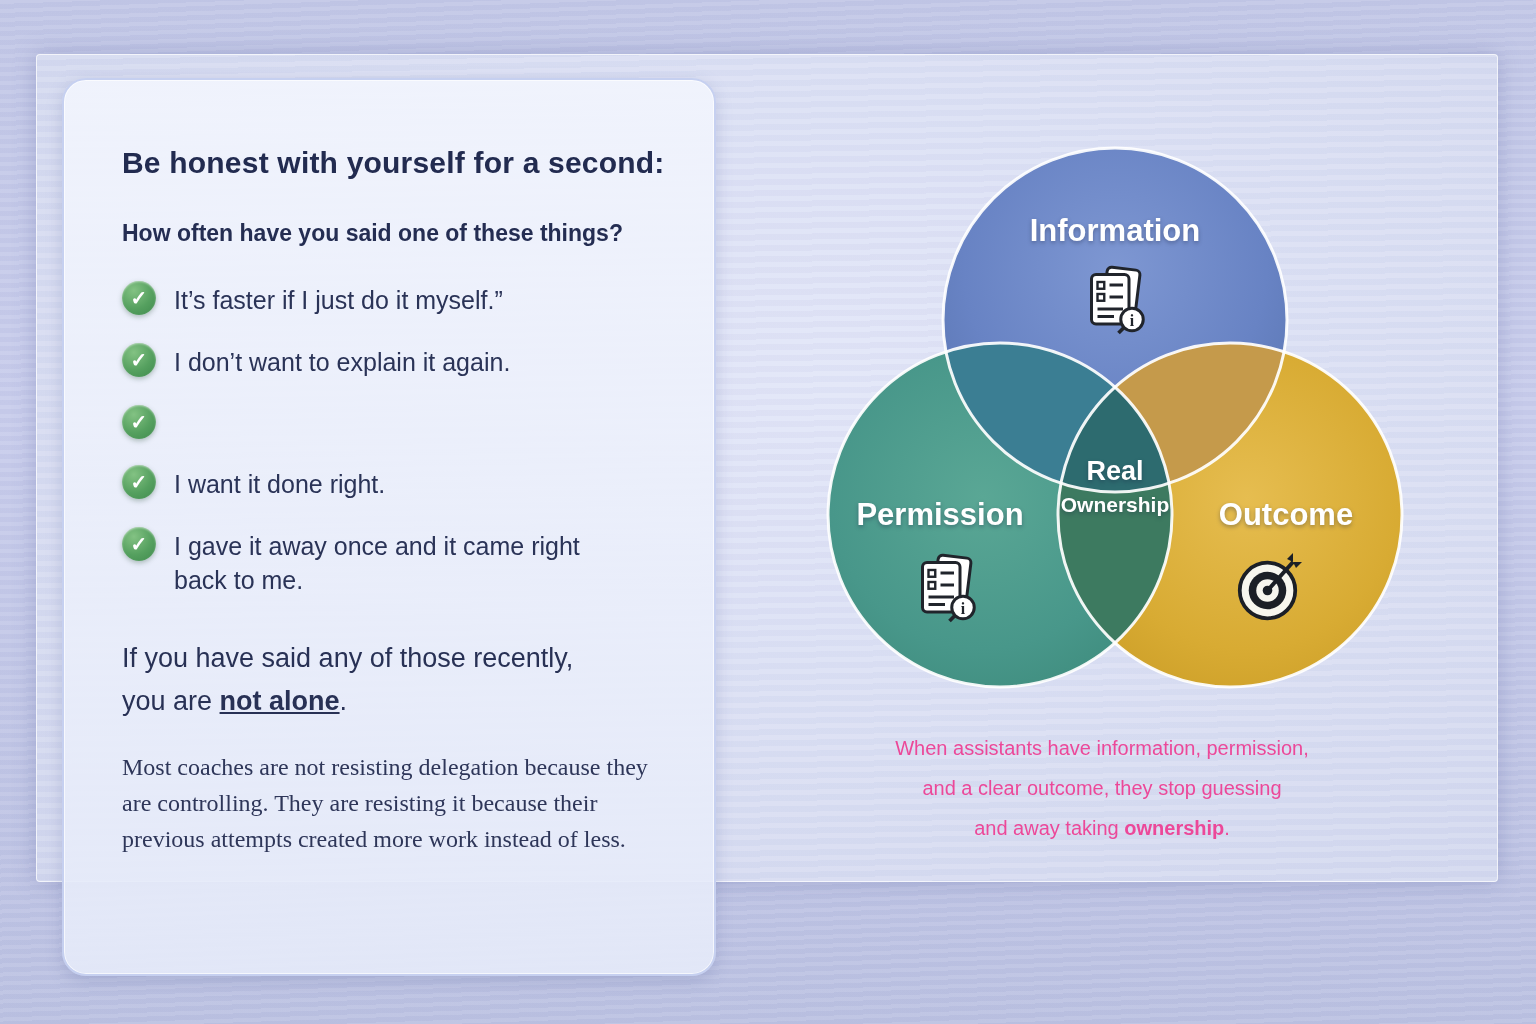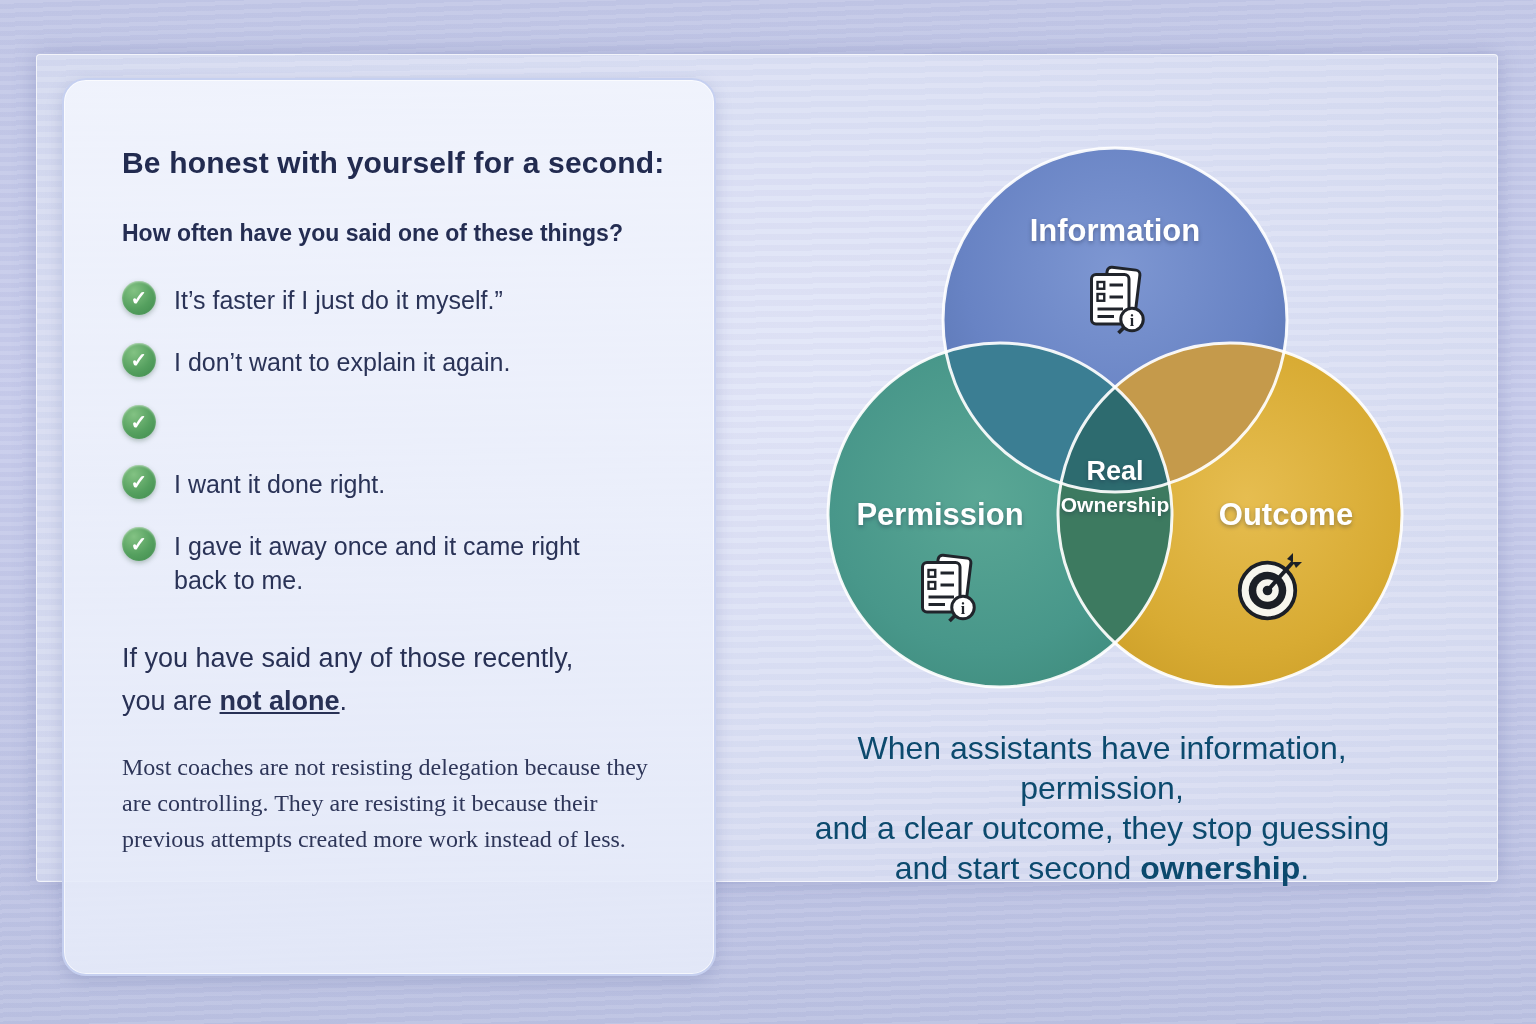--- a/index.html
+++ b/index.html
@@ -40,21 +40,21 @@
     color:#ffffff; font-size:20px; font-weight:700;
   }
   .check-text { font-size:25px; line-height:34px; color:#2a3357; max-width:462px; padding-top:2px; }
   .conclusion { margin-top:40px; font-size:27px; line-height:43px; color:#283155; }
   .conclusion b { font-weight:700;text-decoration:underline; }
   .paragraph { margin-top:26px; font-size:24px; line-height:36px; color:#2e3659; max-width:532px;font-family:Liberation Serif, serif; }
   .venn-svg { position:absolute; left:780px; top:140px; }
   .venn-label { font-weight:700; fill:#ffffff; filter:drop-shadow(0 2px 2px rgba(20,30,60,0.35)); }
   .caption {
     position:absolute; left:772px; top:728px; width:660px;
-    text-align:center; font-size:32px; line-height:40px; color:#0c4a6e;
+    text-align:center; font-size:20px; line-height:40px; color:#ec4899;
   }
   .caption b { font-weight:700; }
 </style>
 </head>
 <body>
 
 <div class="inner-panel"></div>
 
 <div class="card">
   <h1>Be honest with yourself for a second:</h1>
@@ -168,14 +168,14 @@
   <text class="venn-label" x="335" y="372" font-size="21" text-anchor="middle">Ownership</text>
 
   <use href="#doc-icon" xlink:href="#doc-icon" transform="translate(301,124) scale(1.5)"></use>
   <use href="#doc-icon" xlink:href="#doc-icon" transform="translate(132,412) scale(1.5)"></use>
   <use href="#tgt-icon" xlink:href="#tgt-icon" transform="translate(456,410) scale(1.5)"></use>
 </svg>
 
 <div class="caption">
   <span>When assistants have information, permission,</span><br>
   <span>and a clear outcome, they stop guessing</span><br>
-  <span>and start second </span><b>ownership</b><span>.</span>
+  <span>and away taking </span><b>ownership</b><span>.</span>
 </div>
 
 </body></html>

